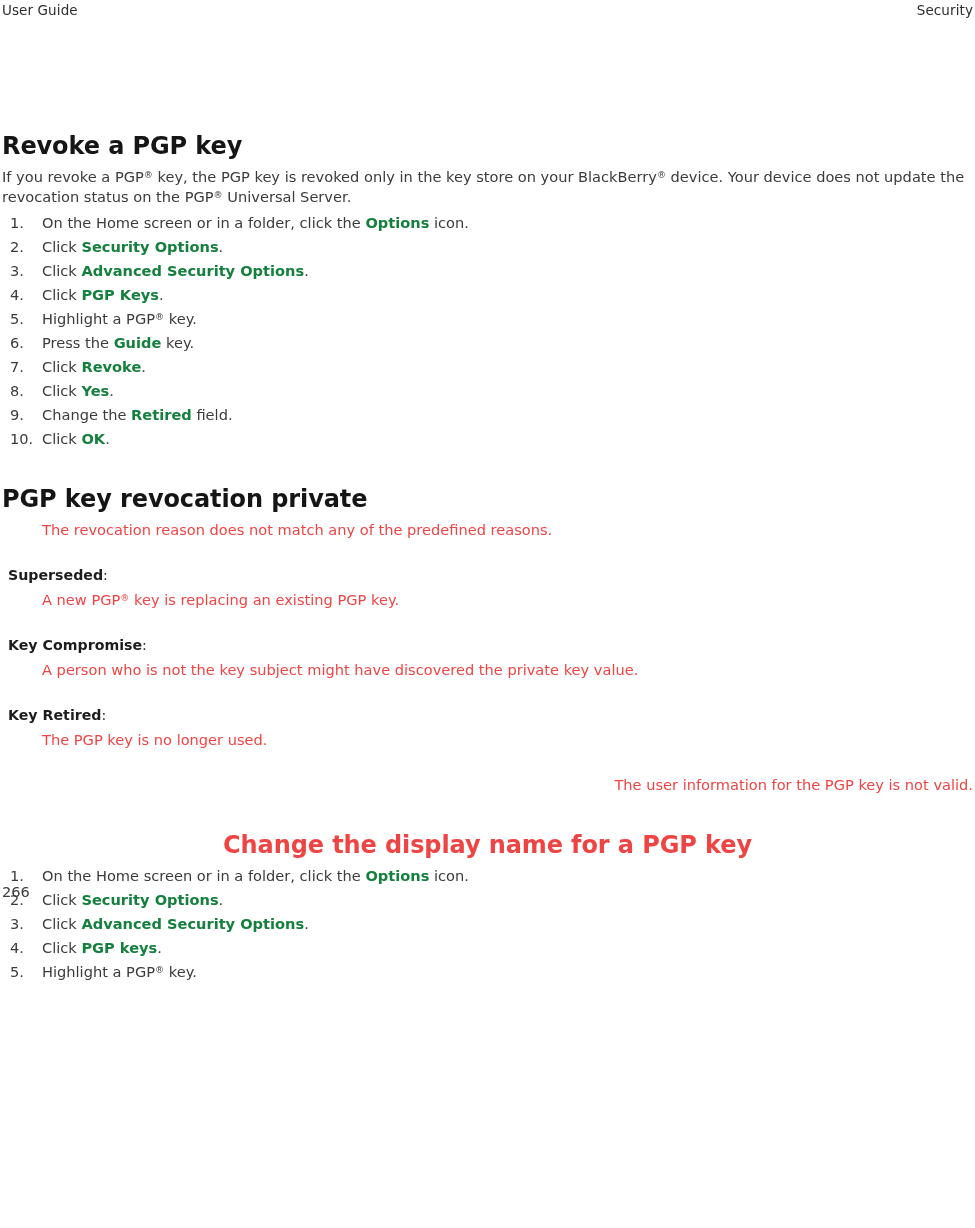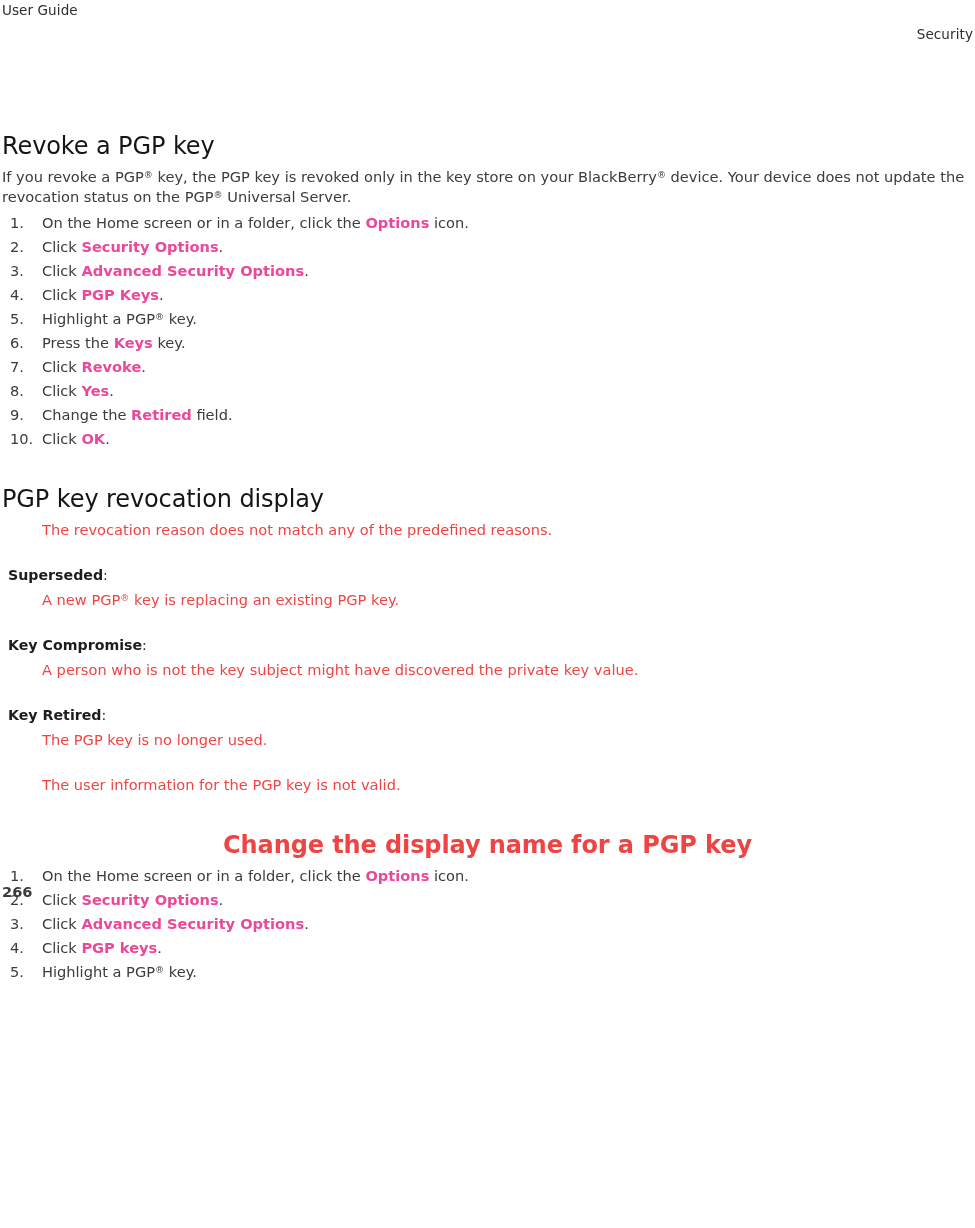--- a/index.html
+++ b/index.html
@@ -34,34 +34,34 @@
     box-sizing: border-box;
     display: flex;
     justify-content: space-between;
     align-items: flex-start;
     font-size: 13.5px;
     line-height: 16px;
     color: #2d2d2d;
     letter-spacing: 0.1px;
   }
   .running-head .rh-left { text-align: left; }
-  .running-head .rh-right { text-align: right; margin-top: 24px; }
+  .running-head .rh-right { text-align: right; }
 
   
   .content {
     position: absolute;
     left: 2px;
     right: 2px;
     top: 132px;
   }
 
   h1.sec-title {
     font-size: 24px;
     line-height: 29px;
-    font-weight: normal;
+    font-weight: bold;
     color: #151515;
     margin: 0 0 6px 0;
     letter-spacing: -0.1px;
   }
   h1.sec-title.spaced-top { margin-top: 34px; }
 
   h2.sub-title {
     font-size: 24px;
     line-height: 29px;
     font-weight: bold;
@@ -96,21 +96,21 @@
   }
   ol.steps > li::before {
     content: counter(stepnum) ".";
     position: absolute;
     left: 8px;
     top: 0;
     color: #3b3b3b;
     font-size: 14.6px;
     line-height: 24px;
   }
-  ol.steps b { font-weight: bold; color: #ec4899; }
+  ol.steps b { font-weight: bold; color: #15803d; }
 
   
   dl.defs {
     margin: 0;
     padding: 0;
   }
   dl.defs dt {
     font-size: 14.2px;
     line-height: 20px;
     font-weight: bold;
@@ -119,33 +119,32 @@
     padding-left: 6px;
   }
   dl.defs dt .colon { font-weight: normal; color: #2a2a2a; }
   dl.defs dd {
     font-size: 14.6px;
     line-height: 20px;
     color: #ef4444;
     margin: 5px 0 25px 0;
     padding-left: 40px;
   }
-  dl.defs dd.last { margin-bottom: 0; }
+  dl.defs dd.last { margin-bottom: 0; text-align: right; }
 
   .defs-wrap { margin-top: 20px; }
 
   
   .page-footer {
     position: absolute;
     left: 2px;
     bottom: 12px;
     font-size: 14.6px;
     line-height: 18px;
     color: #3b3b3b;
-    font-weight: bold;
   }
 
   sup.reg {
     font-size: 0.62em;
     vertical-align: 0.42em;
     line-height: 0;
   }
 </style>
 </head>
 <body>
@@ -162,28 +161,28 @@
     <h1 class="sec-title">Revoke a PGP key</h1>
 
     <p class="intro">If you revoke a PGP<sup class="reg">®</sup> key, the PGP key is revoked only in the key store on your BlackBerry<sup class="reg">®</sup> device. Your device does not update the revocation status on the PGP<sup class="reg">®</sup> Universal Server.</p>
 
     <ol class="steps">
         <li><span>On the Home screen or in a folder, click the <b>Options</b> icon.</span></li>
         <li><span>Click <b>Security Options</b>.</span></li>
         <li><span>Click <b>Advanced Security Options</b>.</span></li>
         <li><span>Click <b>PGP Keys</b>.</span></li>
         <li><span>Highlight a PGP<sup class="reg">®</sup> key.</span></li>
-        <li><span>Press the <b>Keys</b> key.</span></li>
+        <li><span>Press the <b>Guide</b> key.</span></li>
         <li><span>Click <b>Revoke</b>.</span></li>
         <li><span>Click <b>Yes</b>.</span></li>
         <li><span>Change the <b>Retired</b> field.</span></li>
         <li><span>Click <b>OK</b>.</span></li>
       </ol>
 
-    <h1 class="sec-title spaced-top">PGP key revocation display</h1>
+    <h1 class="sec-title spaced-top">PGP key revocation private</h1>
 
     <dl class="defs defs-wrap">
         <dd class="definition-description">The revocation reason does not match any of the predefined reasons.</dd>
         <dt>Superseded<span class="colon">:</span></dt>
         <dd class="definition-description">A new PGP<sup class="reg">®</sup> key is replacing an existing PGP key.</dd>
         <dt>Key Compromise<span class="colon">:</span></dt>
         <dd class="definition-description">A person who is not the key subject might have discovered the private key value.</dd>
         <dt>Key Retired<span class="colon">:</span></dt>
         <dd class="definition-description">The PGP key is no longer used.</dd>
         <dd class="definition-description last">The user information for the PGP key is not valid.</dd>

